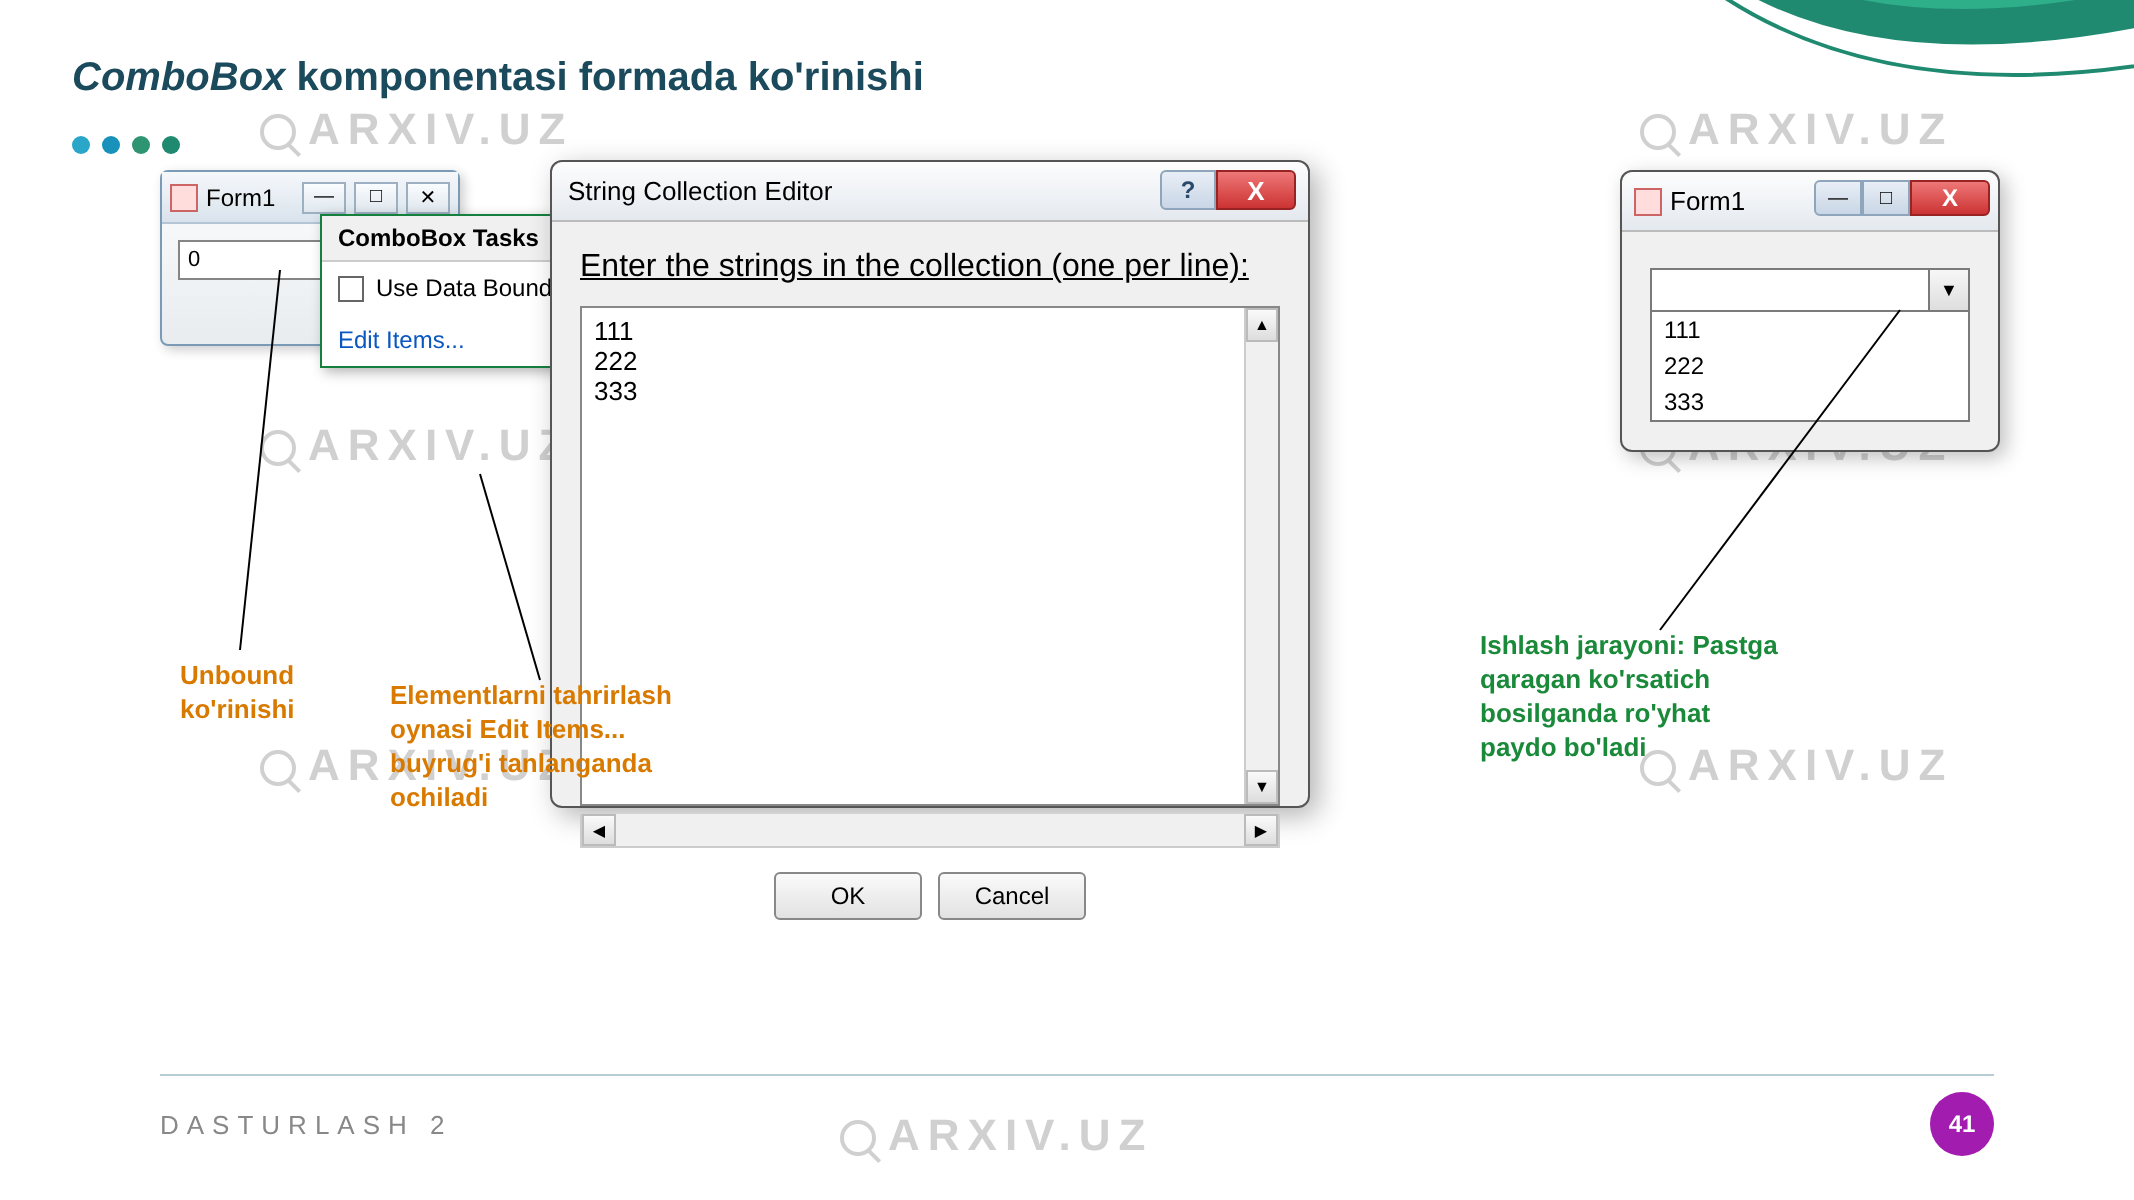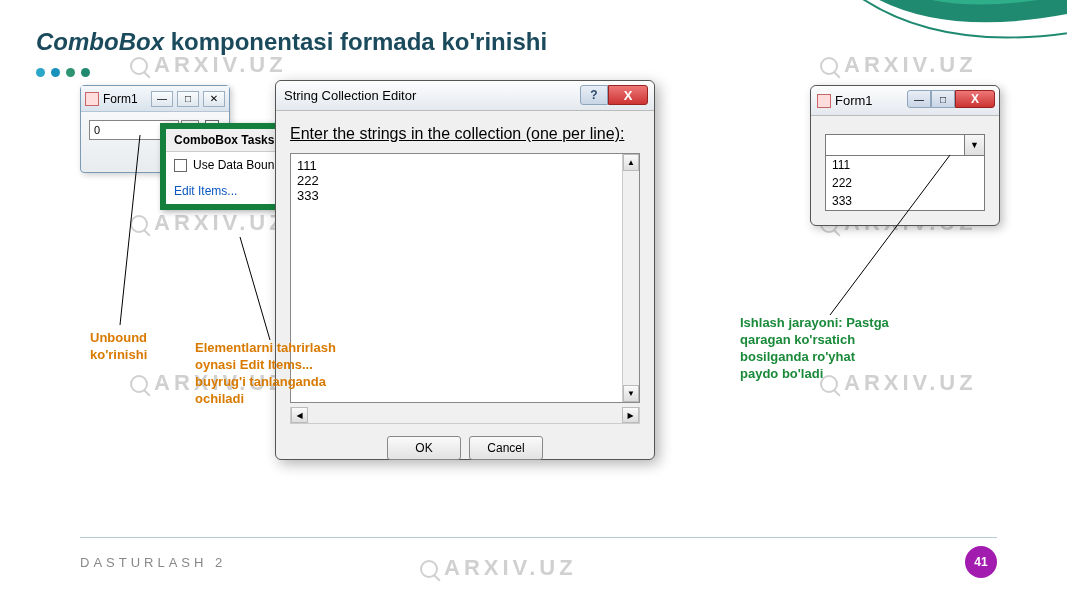--- a/index.html
+++ b/index.html
@@ -40,21 +40,21 @@
   .decor-swoosh {
     position: absolute;
     top: -40px; right: -20px;
     width: 260px; height: 140px;
     z-index: 1;
   }
   .title {
     position: absolute;
     top: 28px;
     left: 36px;
-    font-size: 24px;
+    font-size: 20px;
     font-weight: bold;
     color: #1a4a5c;
     z-index: 2;
   }
   .title .italic { font-style: italic; }
   .dots {
     position: absolute;
     top: 68px;
     left: 36px;
     display: flex;
@@ -127,24 +127,24 @@
     width: 14px; height: 14px;
     border: 1px solid #666;
     background: #fff;
     margin-left: 4px;
     display: flex; align-items: center; justify-content: center;
     font-size: 9px;
   }
   
   .tasks {
     position: absolute;
-    top: 38px; left: 80px;
+    top: 22px; left: 80px;
     width: 180px;
     background: #fff;
-    border: 6px solid #15803d;
+    border: 1px solid #15803d;
     box-shadow: 2px 2px 6px rgba(0,0,0,0.3);
     font-size: 12px;
   }
   .tasks .hdr {
     background: #f0f0f0;
     border-bottom: 1px solid #ccc;
     padding: 4px 8px;
     font-weight: bold;
   }
   .tasks .row {
@@ -156,21 +156,21 @@
     border: 1px solid #666;
     background: #fff;
   }
   .tasks .bold { font-weight: bold; }
   .tasks .link { color: #0a57c1; cursor: pointer; text-align: center; }
   
   .sce {
     position: absolute;
     top: -5px; left: 195px;
     width: 380px;
-    height: 380px;
+    height: 324px;
     border: 1px solid #555;
     border-radius: 6px;
     background: #f0f0f0;
     box-shadow: 4px 4px 14px rgba(0,0,0,0.3);
   }
   .sce .tb {
     height: 30px;
     background: linear-gradient(#fdfdfd,#e4e9ef);
     border-bottom: 1px solid #bbb;
     display: flex; align-items: center;

